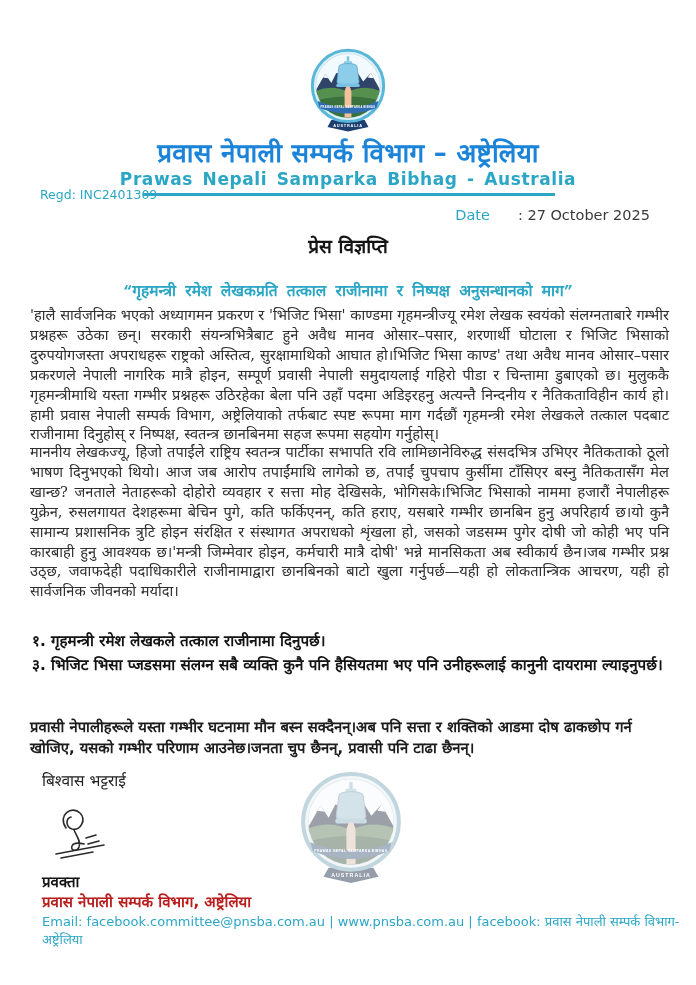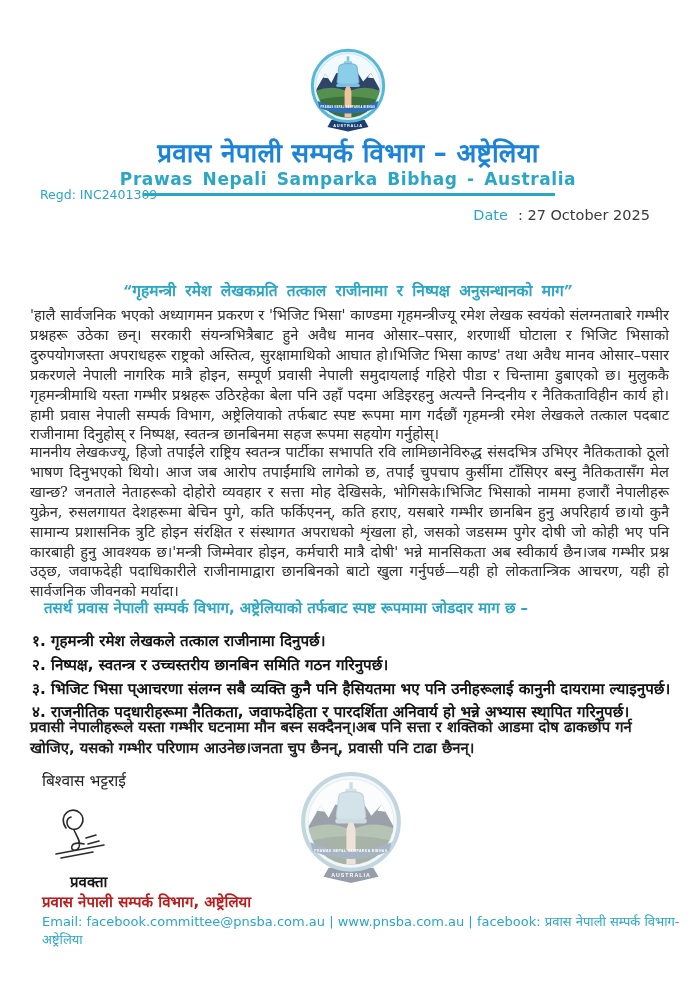--- a/index.html
+++ b/index.html
@@ -11,21 +11,21 @@
   }
   .abs { position:absolute; }
   .center { left:0; right:0; text-align:center; }
 
   .logo-top { top:48px; left:310px; width:76px; height:88px; }
   .title-np { top:134px; font-size:26px; font-weight:700; color:#1b84d9; letter-spacing:.3px; }
   .title-en { top:169px; font-size:17px; font-weight:700; color:#2ba6c5; letter-spacing:.6px; word-spacing:3px; }
   .head-rule { top:193px; left:143px; width:412px; height:3px; background:#2ba6c5; }
   .regd { top:187px; left:40px; font-size:12.5px; color:#2ba6c5; }
   .date-line { top:207px; right:46px; font-size:14.5px; color:#3a3a3a; }
-  .date-line .lbl { color:#2ba6c5; margin-right:10px; }
+  .date-line .lbl { color:#2ba6c5; margin-right:28px; }
 
   .press-heading { top:233px; font-size:19px; font-weight:700; color:#141414; }
   .headline { top:279px; font-size:15.5px; font-weight:700; color:#2ba6c5;font-family:Liberation Mono, monospace; }
 
   .para {
     text-align:justify; font-size:14.6px; line-height:19.9px; color:#2e2e2e;
     font-family:"DejaVu Serif","Liberation Serif",serif; font-weight:400;
   }
   .para1 { top:305px; left:30px; right:27px; }
   .para2 { top:442px; left:30px; right:27px; }
@@ -34,21 +34,21 @@
   .demands { top:630px; left:32px; right:18px; font-size:15.2px; font-weight:700; color:#141414; line-height:23.8px; }
   .demand { white-space:normal; }
 
   .closing { top:717px; left:30px; right:32px; font-size:14.8px; font-weight:700; color:#1d1d1d; line-height:20.8px; }
 
   .signatory { top:769px; left:42px; font-size:15.5px; font-weight:500; color:#222; }
   .signature-svg { top:802px; left:36px; width:92px; height:68px; }
 
   .watermark { top:771px; left:300px; width:102px; height:118px; filter:saturate(.45) opacity(.5); }
 
-  .speaker-role { top:871px; left:42px; font-size:15px; font-weight:700; color:#141414;margin-left:28px; }
+  .speaker-role { top:871px; left:42px; font-size:15px; font-weight:700; color:#141414; }
   .speaker-org  { top:891px; left:42px; font-size:15px; font-weight:700; color:#b91c1c; }
   .footer-line  { top:912px; left:42px; right:14px; font-size:13px; color:#2ba6c5; }
 
   svg text { font-family:"Liberation Sans",sans-serif; }
 </style>
 </head>
 <body>
 
 <div class="page">
 
@@ -90,32 +90,30 @@
 
   <div class="abs center title-en">Prawas Nepali Samparka Bibhag - Australia</div>
   <div class="abs center title-np">प्रवास नेपाली सम्पर्क विभाग – अष्ट्रेलिया</div>
   <div class="abs head-rule"></div>
   <div class="abs regd">Regd: INC2401309</div>
 
   <div class="abs date-line">
     <span class="lbl">Date</span><span>:  27 October 2025</span>
   </div>
 
+  <div class="abs center press-heading">प्रेस विज्ञप्ति</div>
   <div class="abs center headline">“गृहमन्त्री रमेश लेखकप्रति तत्काल राजीनामा र निष्पक्ष अनुसन्धानको माग”</div>
 
   <div class="abs para para1">'हालै सार्वजनिक भएको अध्यागमन प्रकरण र 'भिजिट भिसा' काण्डमा गृहमन्त्रीज्यू रमेश लेखक स्वयंको संलग्नताबारे गम्भीर प्रश्नहरू उठेका छन्। सरकारी संयन्त्रभित्रैबाट हुने अवैध मानव ओसार–पसार, शरणार्थी घोटाला र भिजिट भिसाको दुरुपयोगजस्ता अपराधहरू राष्ट्रको अस्तित्व, सुरक्षामाथिको आघात हो।भिजिट भिसा काण्ड' तथा अवैध मानव ओसार–पसार प्रकरणले नेपाली नागरिक मात्रै होइन, सम्पूर्ण प्रवासी नेपाली समुदायलाई गहिरो पीडा र चिन्तामा डुबाएको छ। मुलुककै गृहमन्त्रीमाथि यस्ता गम्भीर प्रश्नहरू उठिरहेका बेला पनि उहाँ पदमा अडिइरहनु अत्यन्तै निन्दनीय र नैतिकताविहीन कार्य हो।हामी प्रवास नेपाली सम्पर्क विभाग, अष्ट्रेलियाको तर्फबाट स्पष्ट रूपमा माग गर्दछौं गृहमन्त्री रमेश लेखकले तत्काल पदबाट राजीनामा दिनुहोस् र निष्पक्ष, स्वतन्त्र छानबिनमा सहज रूपमा सहयोग गर्नुहोस्।</div>
   <div class="abs para para2">माननीय लेखकज्यू, हिजो तपाईंले राष्ट्रिय स्वतन्त्र पार्टीका सभापति रवि लामिछानेविरुद्ध संसदभित्र उभिएर नैतिकताको ठूलो भाषण दिनुभएको थियो। आज जब आरोप तपाईंमाथि लागेको छ, तपाईं चुपचाप कुर्सीमा टाँसिएर बस्नु नैतिकतासँग मेल खान्छ? जनताले नेताहरूको दोहोरो व्यवहार र सत्ता मोह देखिसके, भोगिसके।भिजिट भिसाको नाममा हजारौं नेपालीहरू युक्रेन, रुसलगायत देशहरूमा बेचिन पुगे, कति फर्किएनन्, कति हराए, यसबारे गम्भीर छानबिन हुनु अपरिहार्य छ।यो कुनै सामान्य प्रशासनिक त्रुटि होइन संरक्षित र संस्थागत अपराधको शृंखला हो, जसको जडसम्म पुगेर दोषी जो कोही भए पनि कारबाही हुनु आवश्यक छ।'मन्त्री जिम्मेवार होइन, कर्मचारी मात्रै दोषी' भन्ने मानसिकता अब स्वीकार्य छैन।जब गम्भीर प्रश्न उठ्छ, जवाफदेही पदाधिकारीले राजीनामाद्वारा छानबिनको बाटो खुला गर्नुपर्छ—यही हो लोकतान्त्रिक आचरण, यही हो सार्वजनिक जीवनको मर्यादा।</div>
 
-  <div class="abs demand-intro">तसर्थ प्रवास नेपाली सम्पर्क विभाग, अष्ट्रेलियाको तर्फबाट स्पष्ट रूपमामा जोडदार माग छ –</div>
 
   <div class="abs demands">
     <div class="demand"><span>१.</span> <span>गृहमन्त्री रमेश लेखकले तत्काल राजीनामा दिनुपर्छ।</span></div>
-    <div class="demand"><span>२.</span> <span>निष्पक्ष, स्वतन्त्र र उच्चस्तरीय छानबिन समिति गठन गरिनुपर्छ।</span></div>
-    <div class="demand"><span>३.</span> <span>भिजिट भिसा प्आचरणा संलग्न सबै व्यक्ति कुनै पनि हैसियतमा भए पनि उनीहरूलाई कानुनी दायरामा ल्याइनुपर्छ।</span></div>
-    <div class="demand"><span>४.</span> <span>राजनीतिक पदधारीहरूमा नैतिकता, जवाफदेहिता र पारदर्शिता अनिवार्य हो भन्ने अभ्यास स्थापित गरिनुपर्छ।</span></div>
+    <div class="demand"><span>३.</span> <span>भिजिट भिसा प्जडसमा संलग्न सबै व्यक्ति कुनै पनि हैसियतमा भए पनि उनीहरूलाई कानुनी दायरामा ल्याइनुपर्छ।</span></div>
   </div>
 
   <div class="abs closing">प्रवासी नेपालीहरूले यस्ता गम्भीर घटनामा मौन बस्न सक्दैनन्।अब पनि सत्ता र शक्तिको आडमा दोष ढाकछोप गर्न खोजिए, यसको गम्भीर परिणाम आउनेछ।जनता चुप छैनन्, प्रवासी पनि टाढा छैनन्।</div>
 
   <div class="abs signatory">बिश्वास भट्टराई</div>
 
   <svg class="abs signature-svg" viewBox="0 0 92 68">
     <g stroke="#2b2b2b" fill="none" stroke-width="1.6" stroke-linecap="round">
       <path d="M30 26 C 21 13, 36 3, 44 11 C 51 18, 44 29, 36 27 C 30 25, 29 17, 35 15"></path>
       <path d="M38 28 C 41 35, 45 39, 43 45 C 41 50, 34 49, 36 44 C 38 40, 44 41, 48 42"></path>

